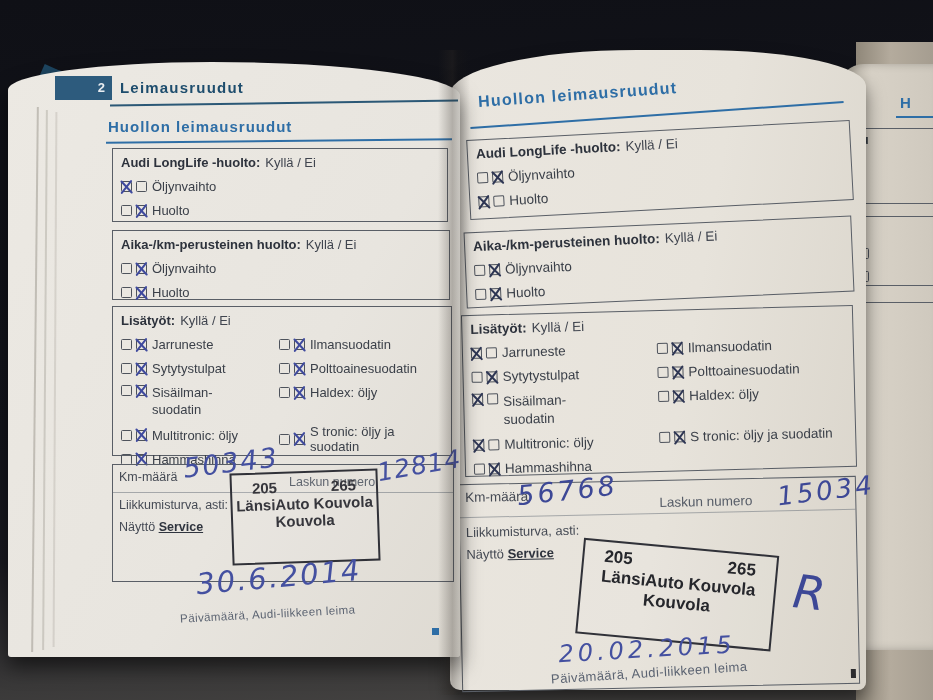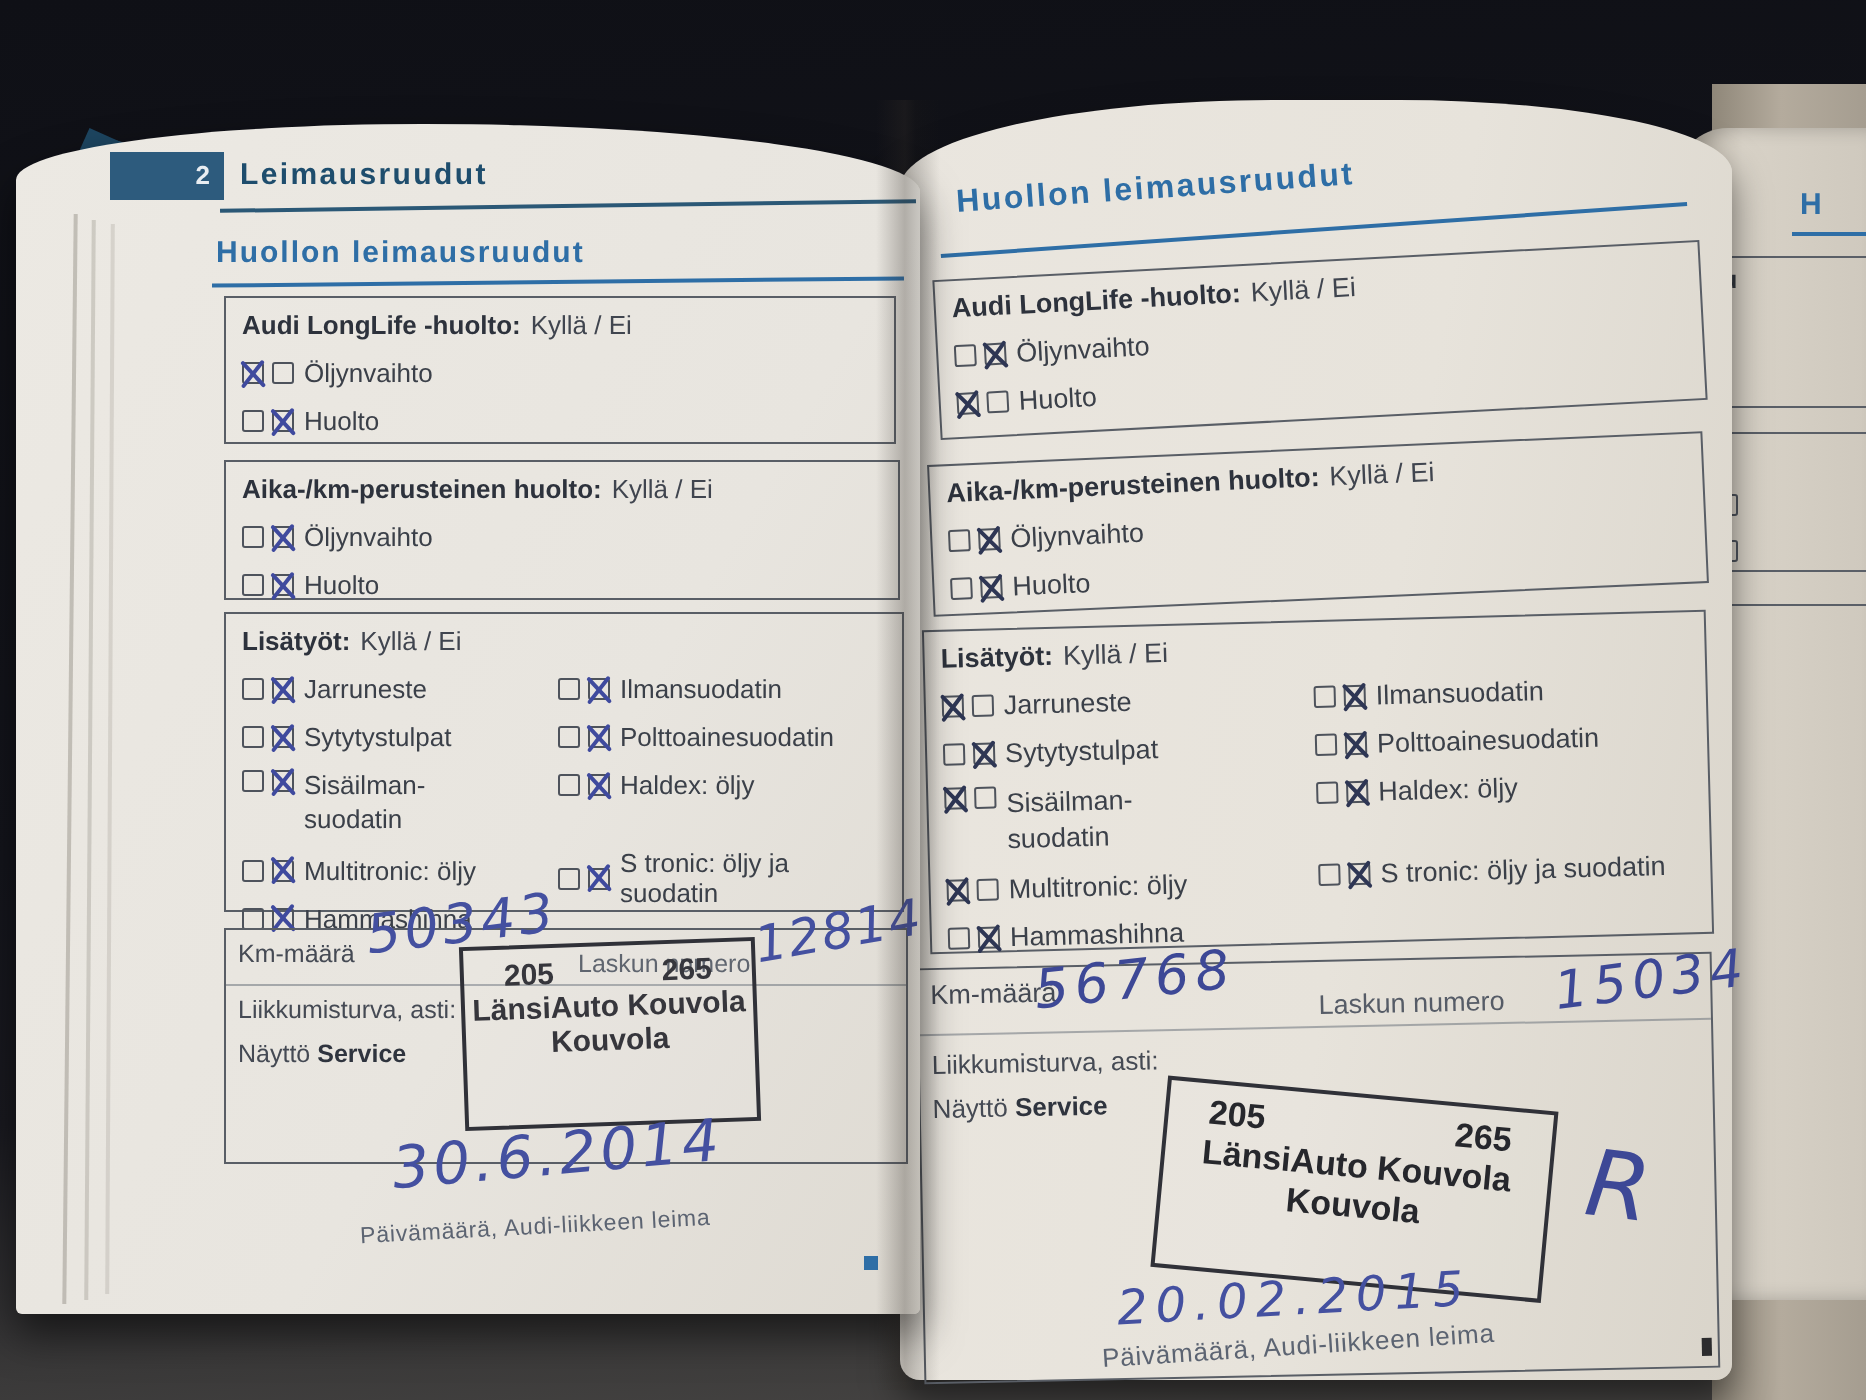--- a/index.html
+++ b/index.html
@@ -73,21 +73,21 @@
   .lbox1 { left:104px; top:86px;  width:336px; height:74px; }
   .lbox2 { left:104px; top:168px; width:338px; height:70px; }
   .lbox3 { left:104px; top:244px; width:340px; height:150px; }
   .lbox4 { left:104px; top:402px; width:342px; height:118px; }
   
   .f-km { position:absolute; left:6px; top:5px; font-size:12.5px; color:#454a54; }
   .f-sep { position:absolute; left:0; right:0; top:27px; height:1px; background:rgba(110,116,125,0.55); }
   .f-laskun { position:absolute; font-size:12.5px; color:#565c67; }
   .f-liikku { position:absolute; left:6px; font-size:12.5px; color:#454a54; }
   .f-naytto { position:absolute; left:6px; font-size:12.5px; color:#454a54; }
-  .f-naytto b { color:#2f343e; }
+  .f-naytto b { color:#2f343e;text-decoration:underline; }
   .stamp {
     position:absolute; border:2.3px solid #303138; color:#36363c; text-align:center;
     font-weight:bold; background:rgba(255,255,255,0.06);
   }
   .stamp .l1 { display:flex; justify-content:space-between; padding:5px 20px 0 20px; }
   .hand { position:absolute; font-family:"DejaVu Sans", sans-serif; font-style:italic; color:#4450a0; white-space:nowrap; z-index:5; }
   .caption { position:absolute; font-size:11.5px; color:#5c6472; letter-spacing:0.4px; }
   .corner-sq { position:absolute; background:#2e6ea6; }
   
   .page-right {

